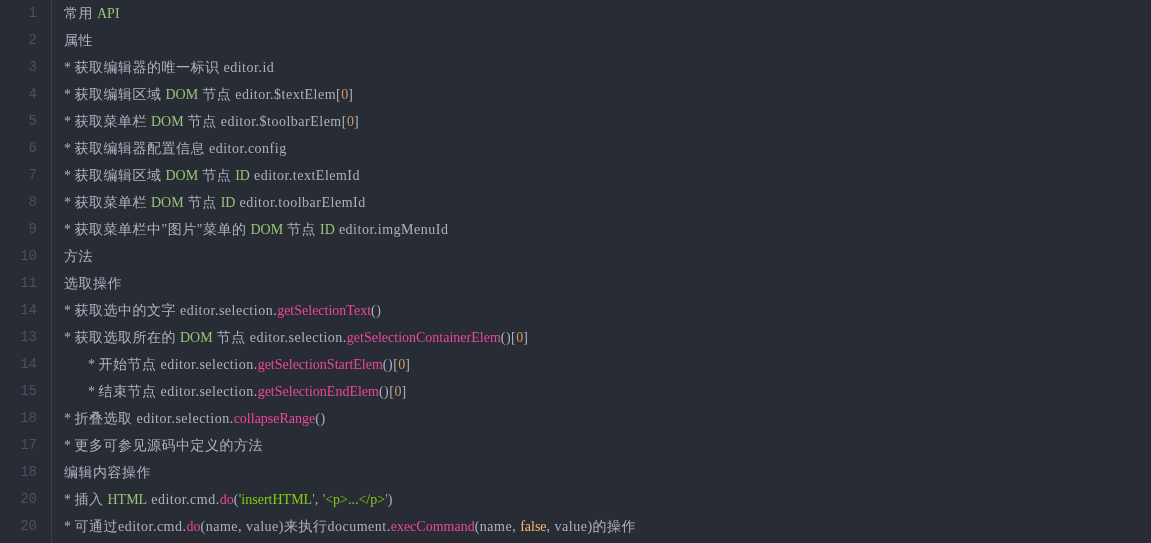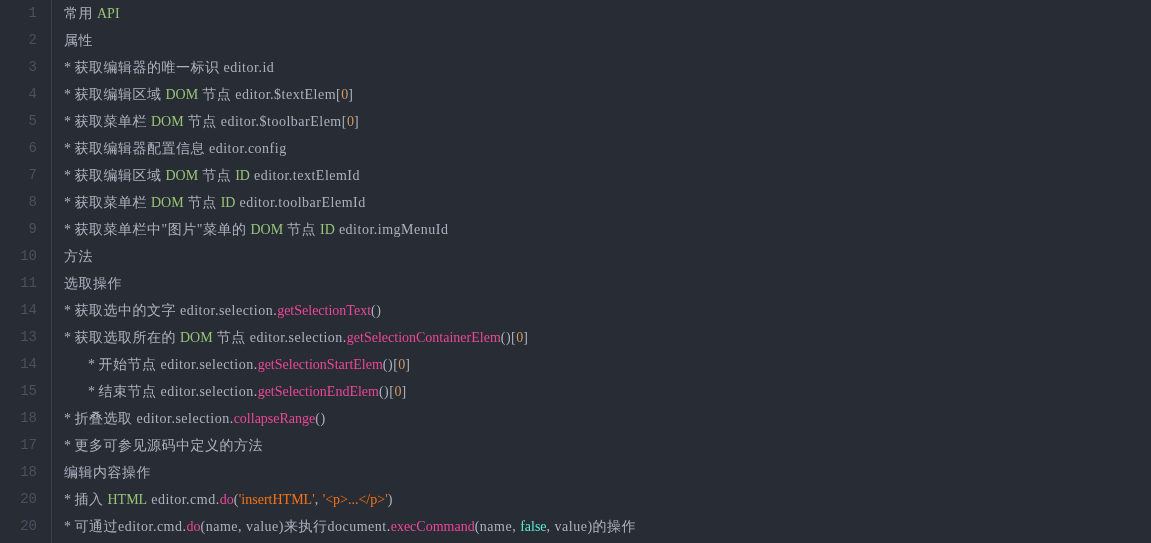--- a/index.html
+++ b/index.html
@@ -32,22 +32,22 @@
     flex: 1;
     white-space: pre;
     font-family: Liberation Serif, serif;
   }
   .code .line { height: 27px; }
   .tok-text   { color: #abb2bf; letter-spacing: 0.5px; }
   .tok-keyword{ color: #98c379; }
   .tok-star   { color: #abb2bf; }
   .tok-number { color: #d19a66; }
   .tok-method { color: #ec4899; }
-  .tok-str    { color: #f97316; text-align: center; }
-  .tok-bool   { color: #5eead4; }
+  .tok-str    { color: #84cc16; text-align: center; }
+  .tok-bool   { color: #fdba74; }
 </style>
 </head>
 <body>
 
 <div class="editor">
   <div class="gutter">
       <div>1</div>
       <div>2</div>
       <div>3</div>
       <div>4</div>

